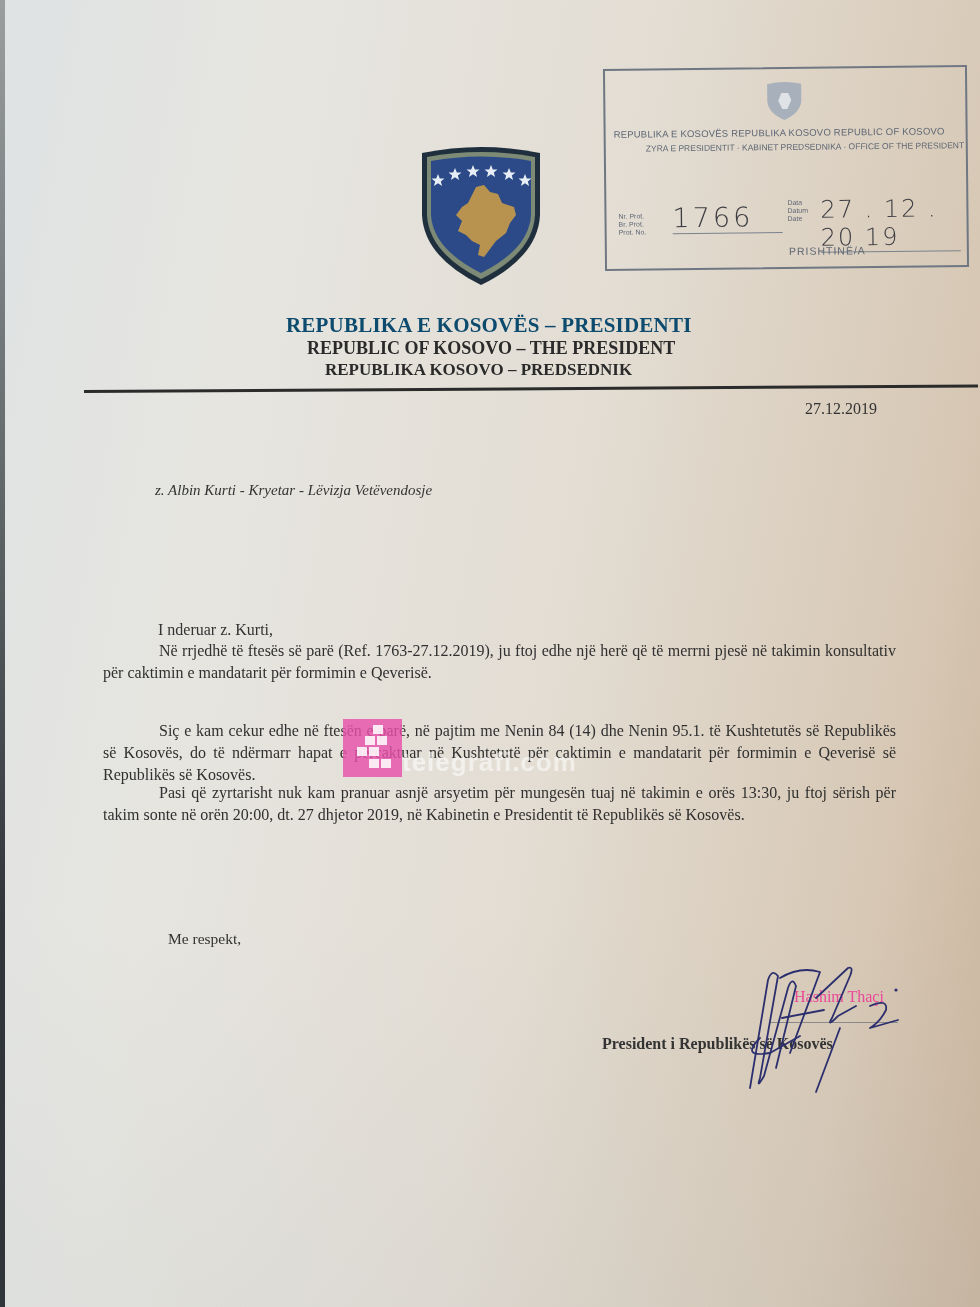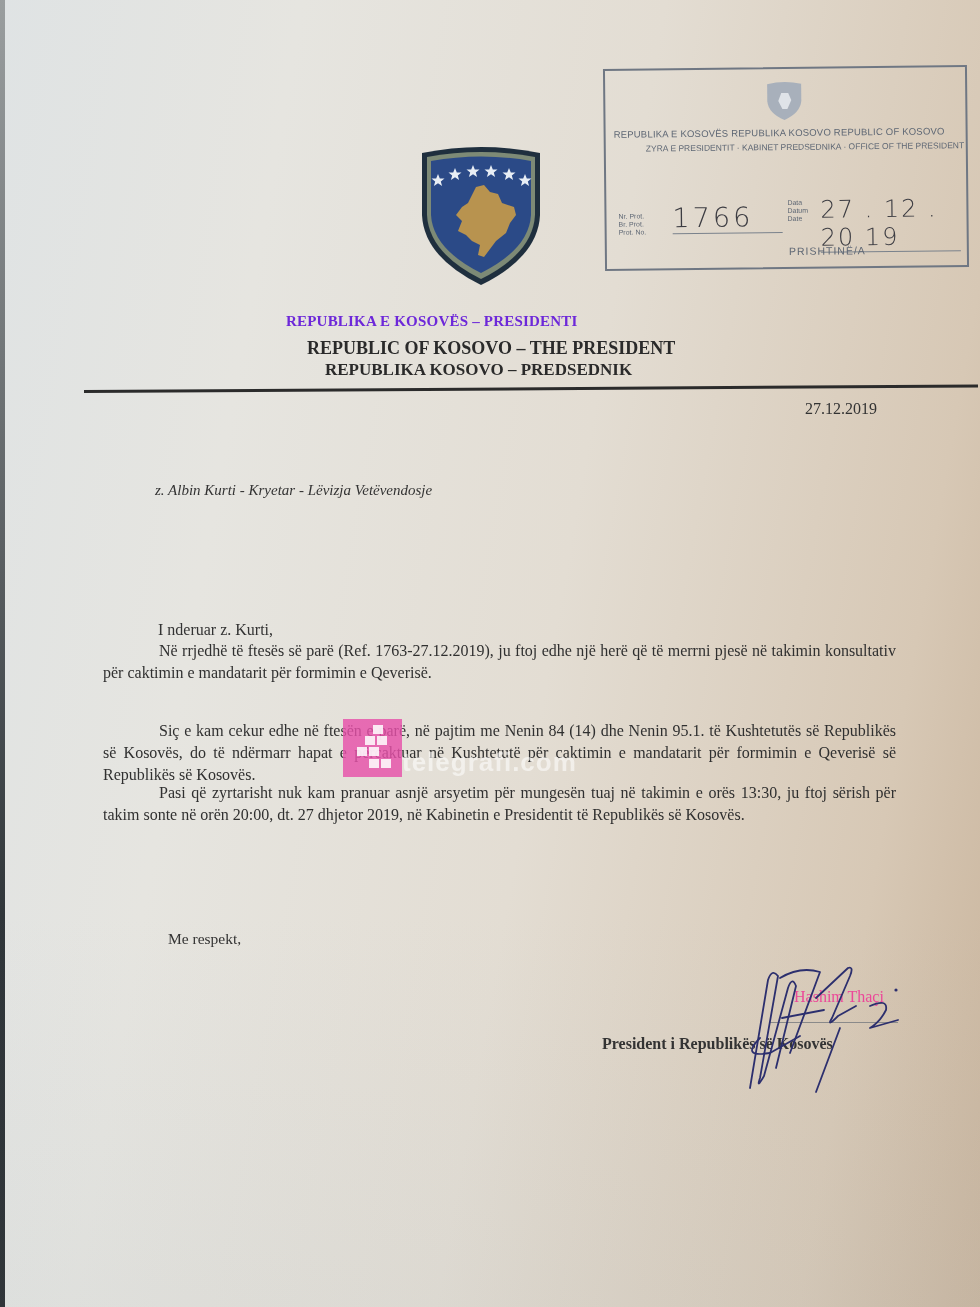--- a/index.html
+++ b/index.html
@@ -33,21 +33,21 @@
     .stamp-number {
       position: absolute; left: 66px; top: 132px; width: 110px; font-size: 27px; letter-spacing: 3px;
       border-bottom: 1px solid #7a828c; color: #3c3c42; font-family: "DejaVu Sans", sans-serif; font-weight: 300;
     }
     .stamp-date-labels { position: absolute; left: 181px; top: 130px; font-size: 7px; line-height: 8px; }
     .stamp-date {
       position: absolute; left: 214px; top: 127px; width: 140px; font-size: 24px; letter-spacing: 2px;
       border-bottom: 1px solid #7a828c; color: #3c3c42; font-family: "DejaVu Sans", sans-serif; font-weight: 300;
     }
     .stamp-city { position: absolute; left: 140px; top: 176px; font-size: 10.5px; letter-spacing: 1px; padding-left: 42px; }
-    .head-1 { position: absolute; left: 286px; top: 313px; font-size: 15px; font-weight: bold; letter-spacing: 0.2px; color: #6d28d9; white-space: nowrap; }
+    .head-1 { position: absolute; left: 286px; top: 313px; font-size: 21px; font-weight: bold; letter-spacing: 0.2px; color: #0c4a6e; white-space: nowrap; }
     .head-2 { position: absolute; left: 307px; top: 338px; font-size: 18px; font-weight: bold; color: #2a2a2a; white-space: nowrap; }
     .head-3 { position: absolute; left: 325px; top: 360px; font-size: 17px; font-weight: bold; color: #2a2a2a; white-space: nowrap; }
     .head-rule { position: absolute; left: 84px; top: 390px; width: 894px; height: 3px; background: #2b2b2b; transform: rotate(-0.35deg); transform-origin: left; }
     .date { position: absolute; left: 805px; top: 400px; font-size: 16px; color: #333; }
     .recipient { position: absolute; left: 155px; top: 482px; font-size: 15px; font-style: italic; color: #333; white-space: nowrap; }
     .salutation { position: absolute; left: 158px; top: 590px; font-size: 16px; color: #333; margin-top: 31px; }
     .para {
       position: absolute; left: 103px; width: 793px; font-size: 16px; line-height: 22px; color: #303030;
       text-align: justify; text-indent: 56px;
     }

